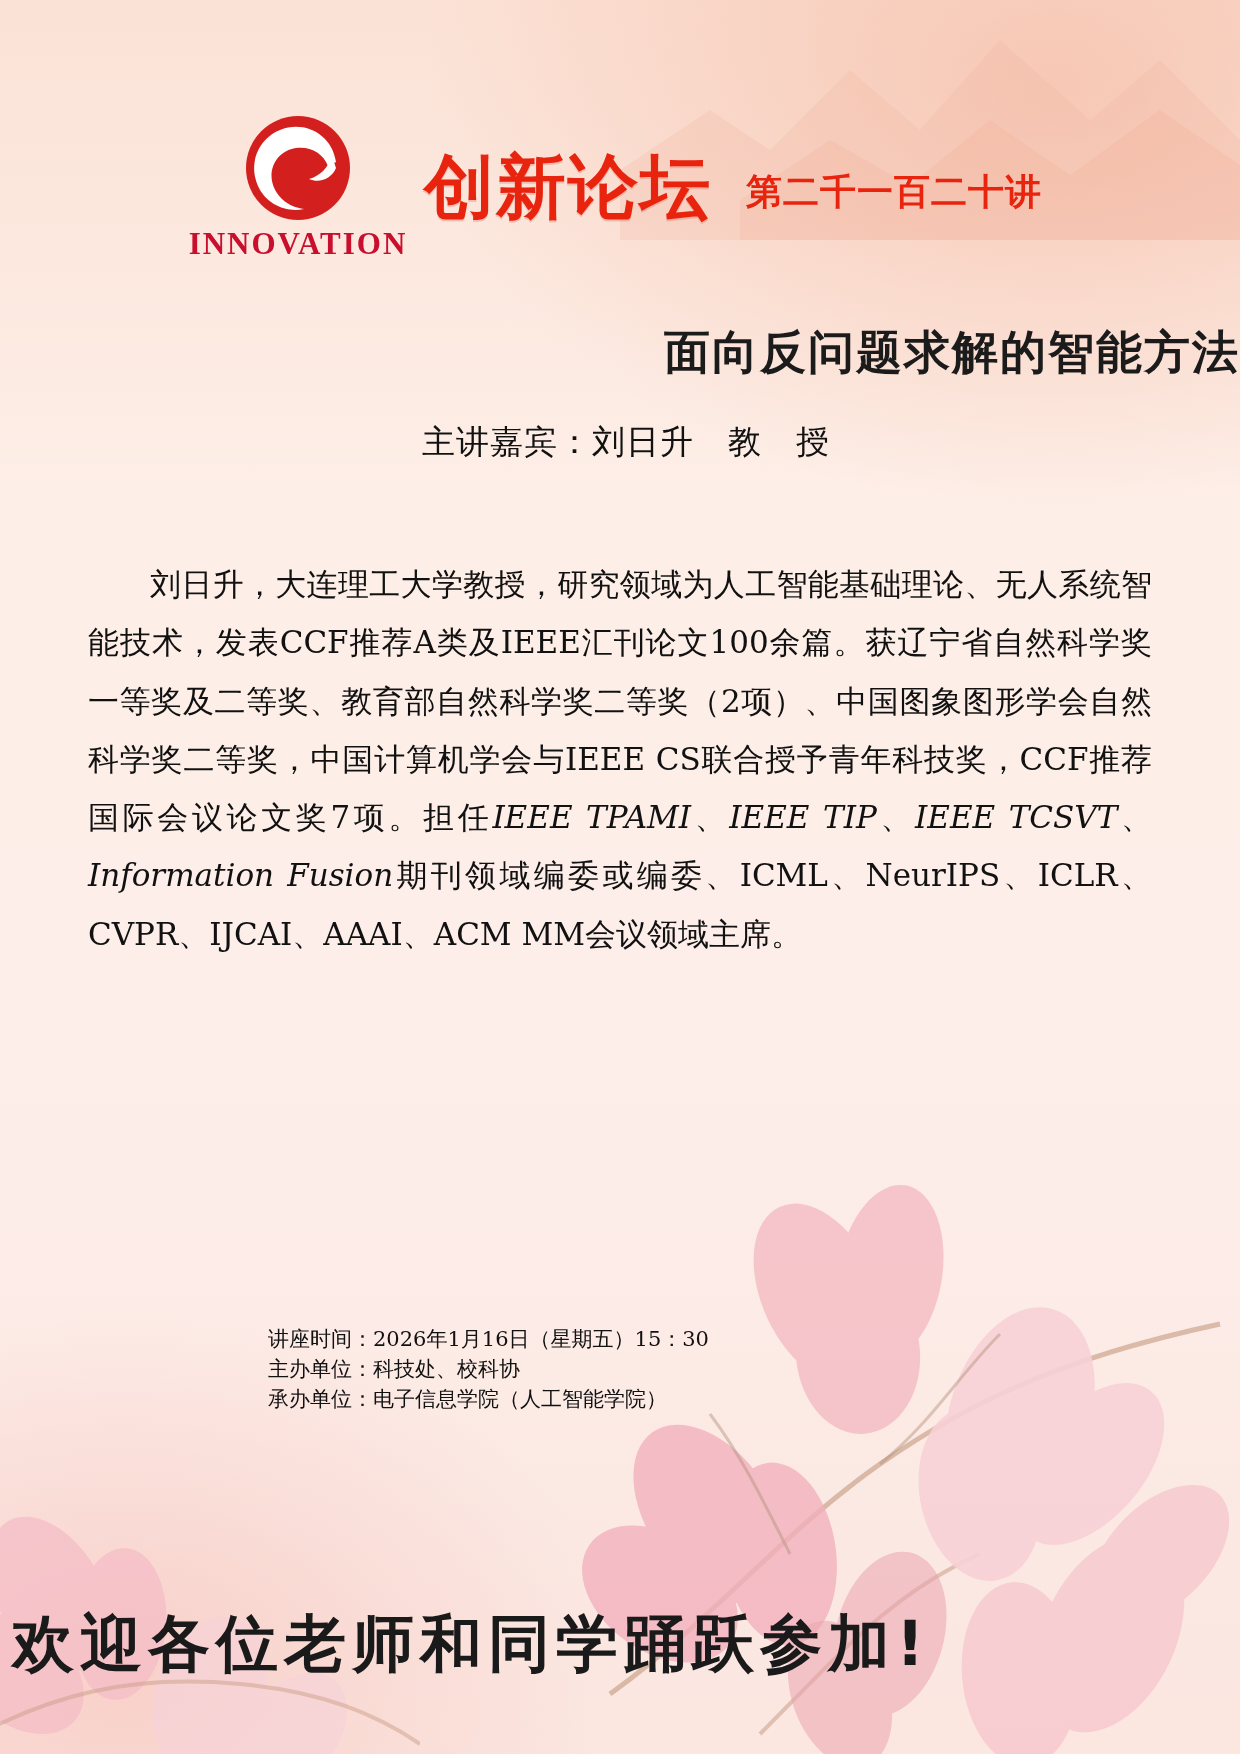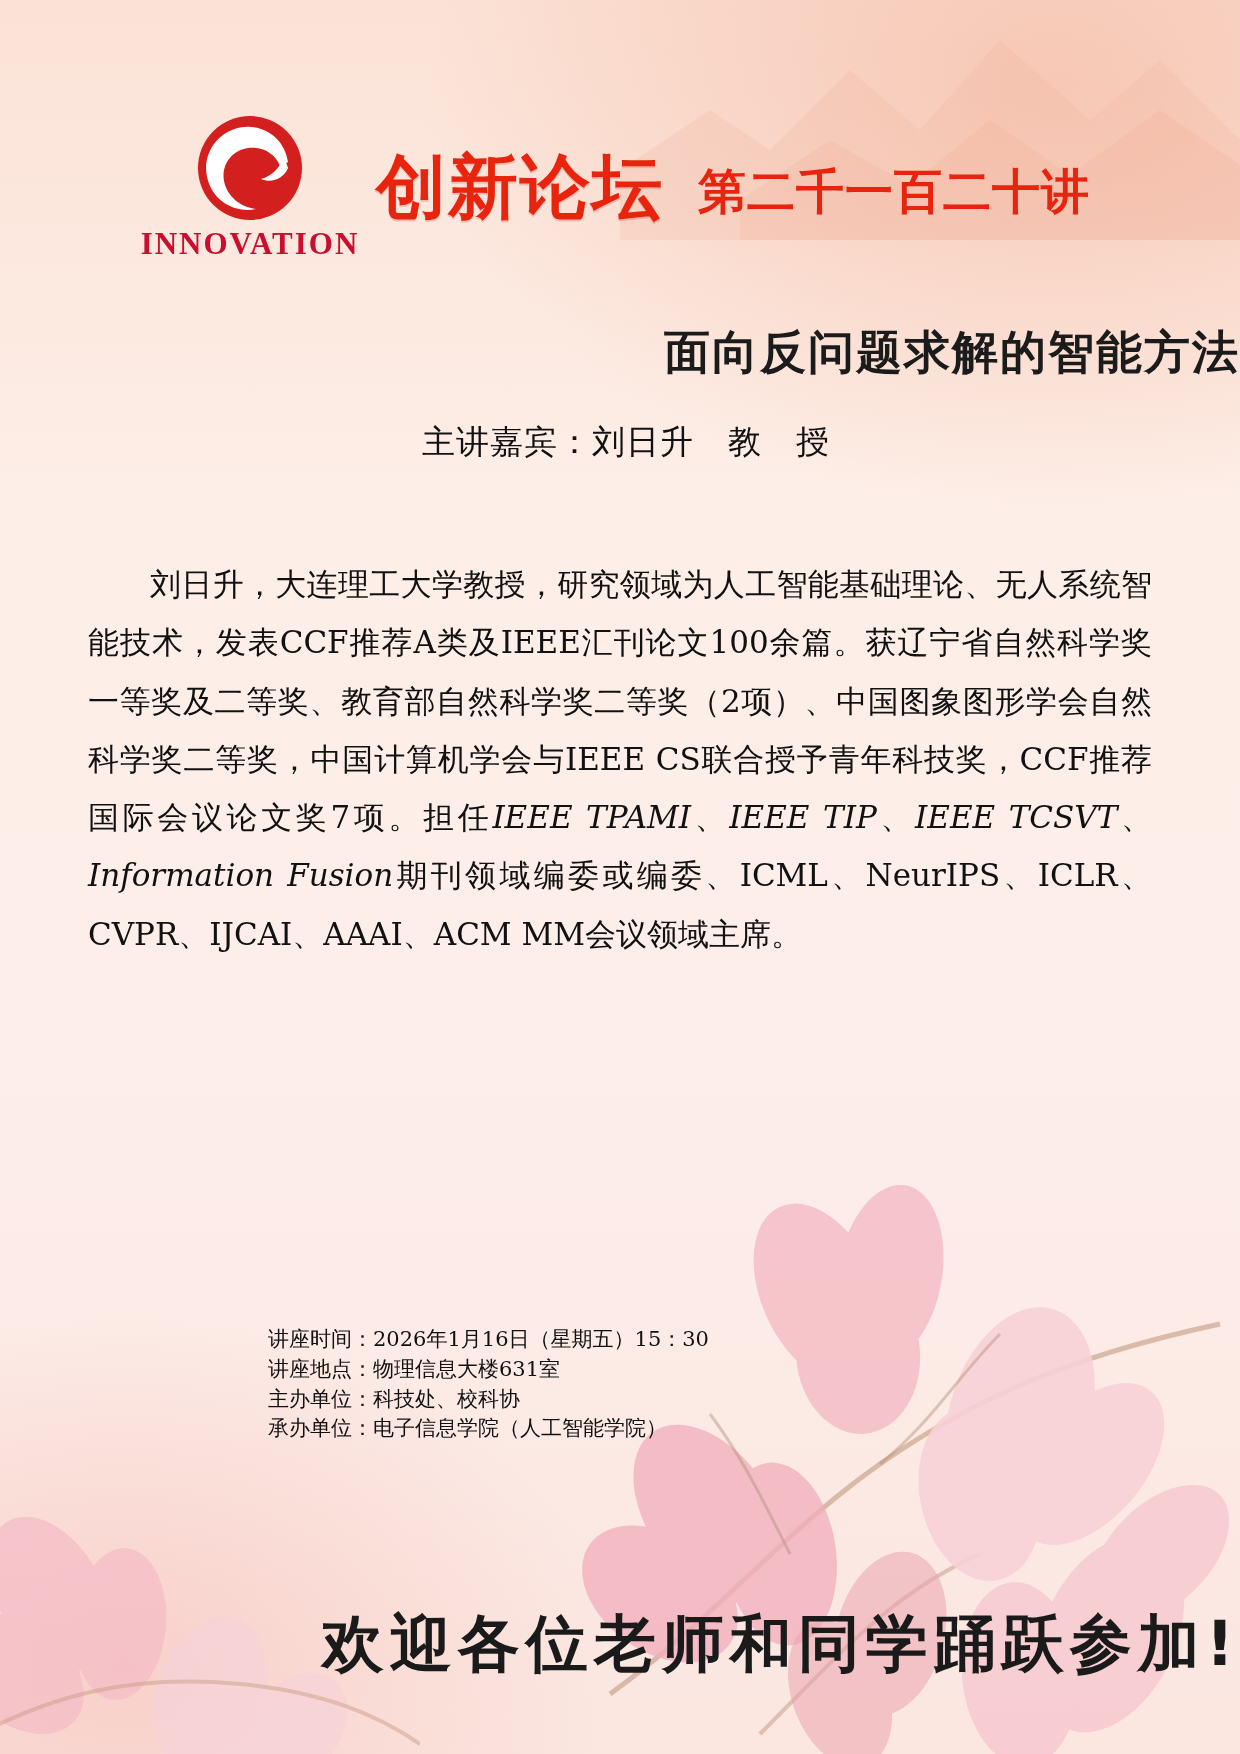--- a/index.html
+++ b/index.html
@@ -75,21 +75,21 @@
     color: #e8240f;
     font-size: 70px;
     font-weight: bold;
     letter-spacing: 2px;
     font-family: "DejaVu Sans", sans-serif;
     line-height: 1;
     text-shadow: 0 2px 0 rgba(190,30,10,.18);
   }
   .forum-no {
     color: #e8240f;
-    font-size: 48px;
+    font-size: 36px;
     font-weight: bold;
     letter-spacing: 1px;
     font-family: Liberation Serif, serif;
     line-height: 1;
     margin-left: 8px;
     margin-top: 10px;
   }
 
   
   .lecture-title {
@@ -143,21 +143,21 @@
     color: #111;
     font-family: "DejaVu Serif", serif;
   }
   .info div { white-space: nowrap; }
 
   
   .slogan {
     position: absolute;
     bottom: 68px;
     left: 12px; right: 0;
-    text-align: right;
+    text-align: left;
     font-size: 62px;
     font-weight: bold;
     color: #1a1a1a;
     font-family: "DejaVu Sans", sans-serif;
     letter-spacing: 6px;
   }
 </style>
 </head>
 <body>
 
@@ -237,20 +237,19 @@
   <div class="speakers">
     <div>主讲嘉宾：刘日升　教　授</div>
   </div>
 
   <div class="bio">
     <p>刘日升，大连理工大学教授，研究领域为人工智能基础理论、无人系统智能技术，发表CCF推荐A类及IEEE汇刊论文100余篇。获辽宁省自然科学奖一等奖及二等奖、教育部自然科学奖二等奖（2项）、中国图象图形学会自然科学奖二等奖，中国计算机学会与IEEE CS联合授予青年科技奖，CCF推荐国际会议论文奖7项。担任<i>IEEE TPAMI</i>、<i>IEEE TIP</i>、<i>IEEE TCSVT</i>、<i>Information Fusion</i>期刊领域编委或编委、ICML、NeurIPS、ICLR、CVPR、IJCAI、AAAI、ACM MM会议领域主席。</p>
   </div>
 
   <div class="info">
     <div>讲座时间：2026年1月16日（星期五）15：30</div>
-    <div>讲座地点：物理信息大楼631室</div>
     <div>主办单位：科技处、校科协</div>
     <div>承办单位：电子信息学院（人工智能学院）</div>
   </div>
 
   <div class="slogan">欢迎各位老师和同学踊跃参加!</div>
 
 </div>
 
 </body></html>

